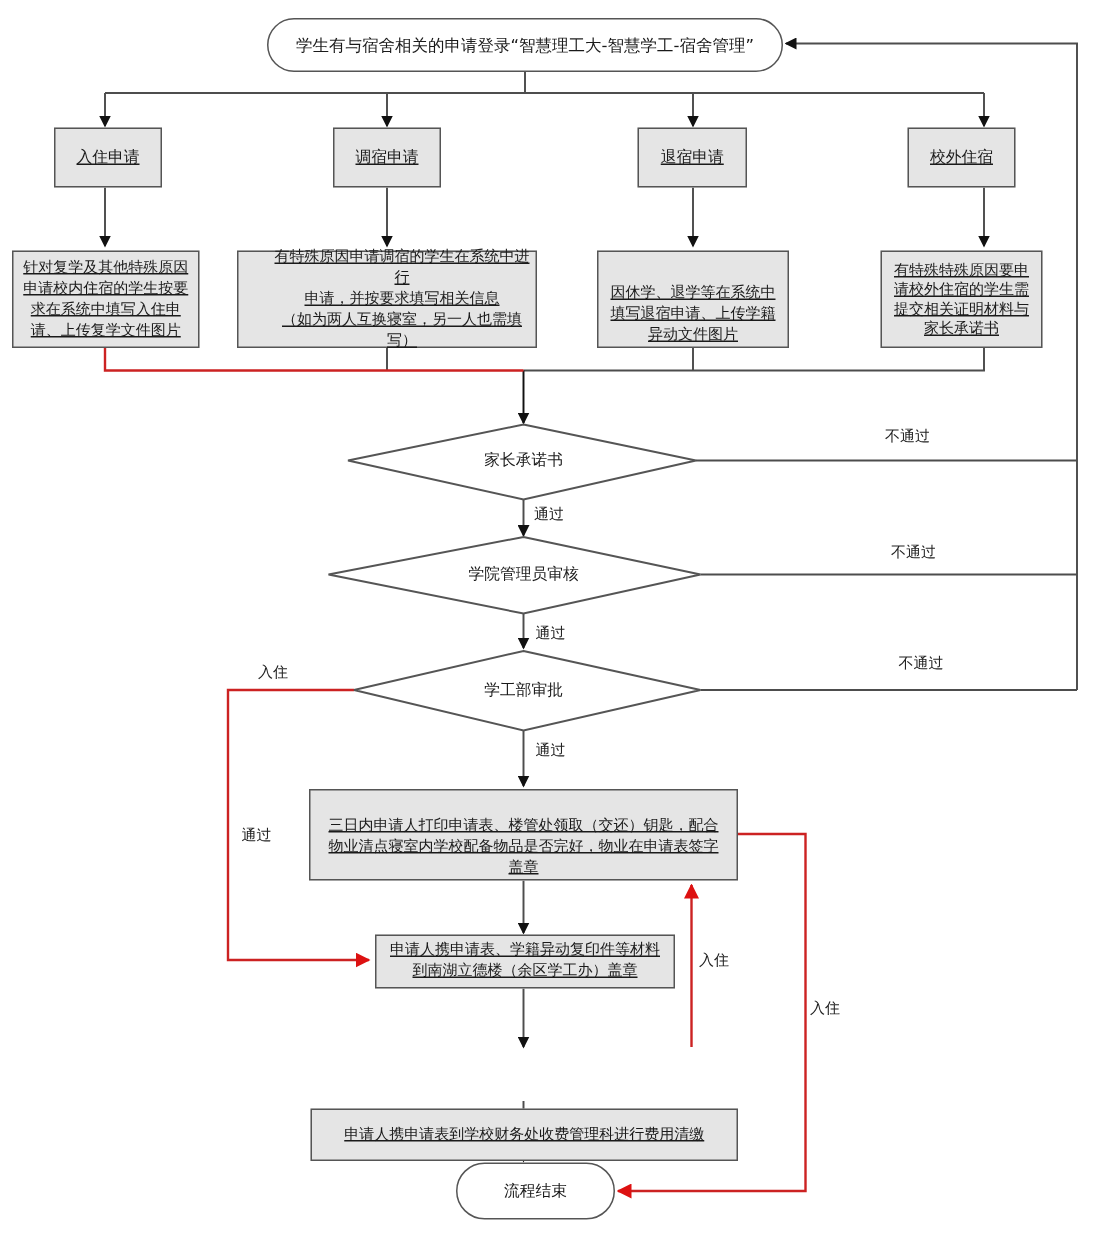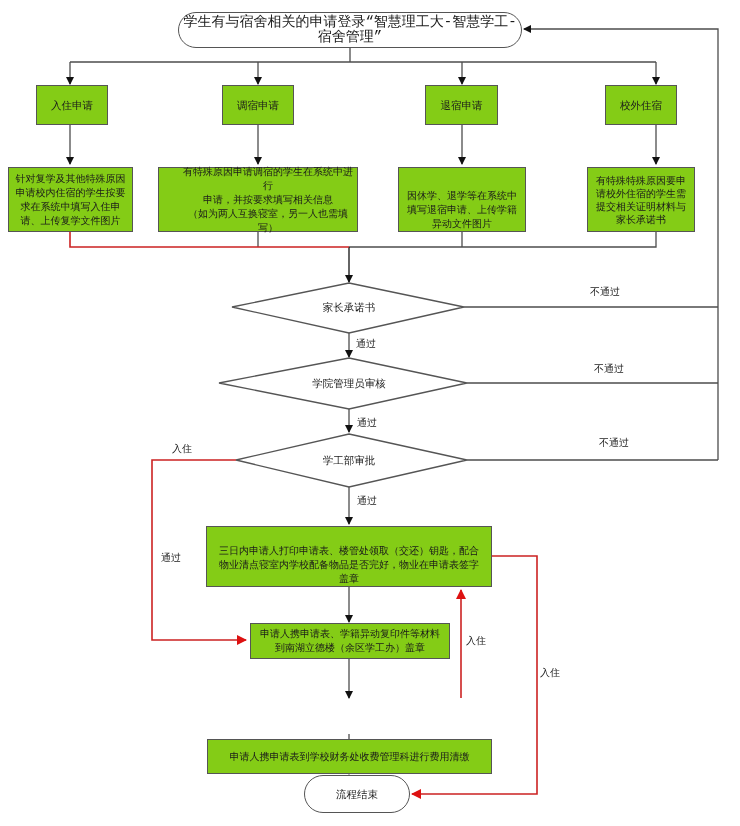--- a/index.html
+++ b/index.html
@@ -2,21 +2,21 @@
 <html><head>
 <meta charset="utf-8">
 <style>
   html, body { margin: 0; padding: 0; background: #ffffff; }
   body { width: 740px; height: 826px; position: relative; overflow: hidden;
          font-family: "DejaVu Sans", sans-serif; color: #1a1a1a; }
   #canvas { position: absolute; left: 0; top: 0; }
   .node { position: absolute; box-sizing: border-box; display: flex;
           align-items: center; justify-content: center; text-align: center;
           font-size: 10.5px; line-height: 15px; color: #1a1a1a; }
-  .rect { border: 1.3px solid #555; background: #84cc16; }
+  .rect { border: 1.3px solid #555; background: #e5e5e5; text-decoration: underline; }
   .terminal { border: 1.3px solid #555; background: #fff; border-radius: 20px; }
   .dlabel { position: absolute; font-size: 10.5px; line-height: 14px; white-space: nowrap;
             text-align: center; color: #1a1a1a; }
   .elabel { position: absolute; font-size: 10px; line-height: 12px; white-space: nowrap; color: #222; }
   .pre { white-space: pre-line; }
 </style>
 </head>
 <body>
 
 <svg id="canvas" width="740" height="826" viewBox="0 0 740 826">
@@ -68,21 +68,21 @@
     <path d="M491,556 L537,556 L537,794 L412,794" marker-end="url(#ar)"></path>
   </g>
 
   <g stroke="#555" stroke-width="1.3" fill="#fff">
     <polygon points="349,283 464,307 349,333 232,307"></polygon>
     <polygon points="349,358 467,383 349,409 219,383"></polygon>
     <polygon points="349,434 467,460 349,487 236,460"></polygon>
   </g>
 </svg>
 
-<div class="node terminal" style="left:178px; top:12px; width:344px; height:36px; font-size:14px;font-family:Liberation Mono, monospace;">
+<div class="node terminal" style="left:178px; top:12px; width:344px; height:36px; font-size:11px;">
   <span>学生有与宿舍相关的申请登录“智慧理工大-智慧学工-宿舍管理”</span>
 </div>
 
 <div class="node rect" style="left:36px; top:85px; width:72px; height:40px;">
   <span>入住申请</span>
 </div>
 <div class="node rect" style="left:222px; top:85px; width:72px; height:40px;">
   <span>调宿申请</span>
 </div>
 <div class="node rect" style="left:425px; top:85px; width:73px; height:40px;">

